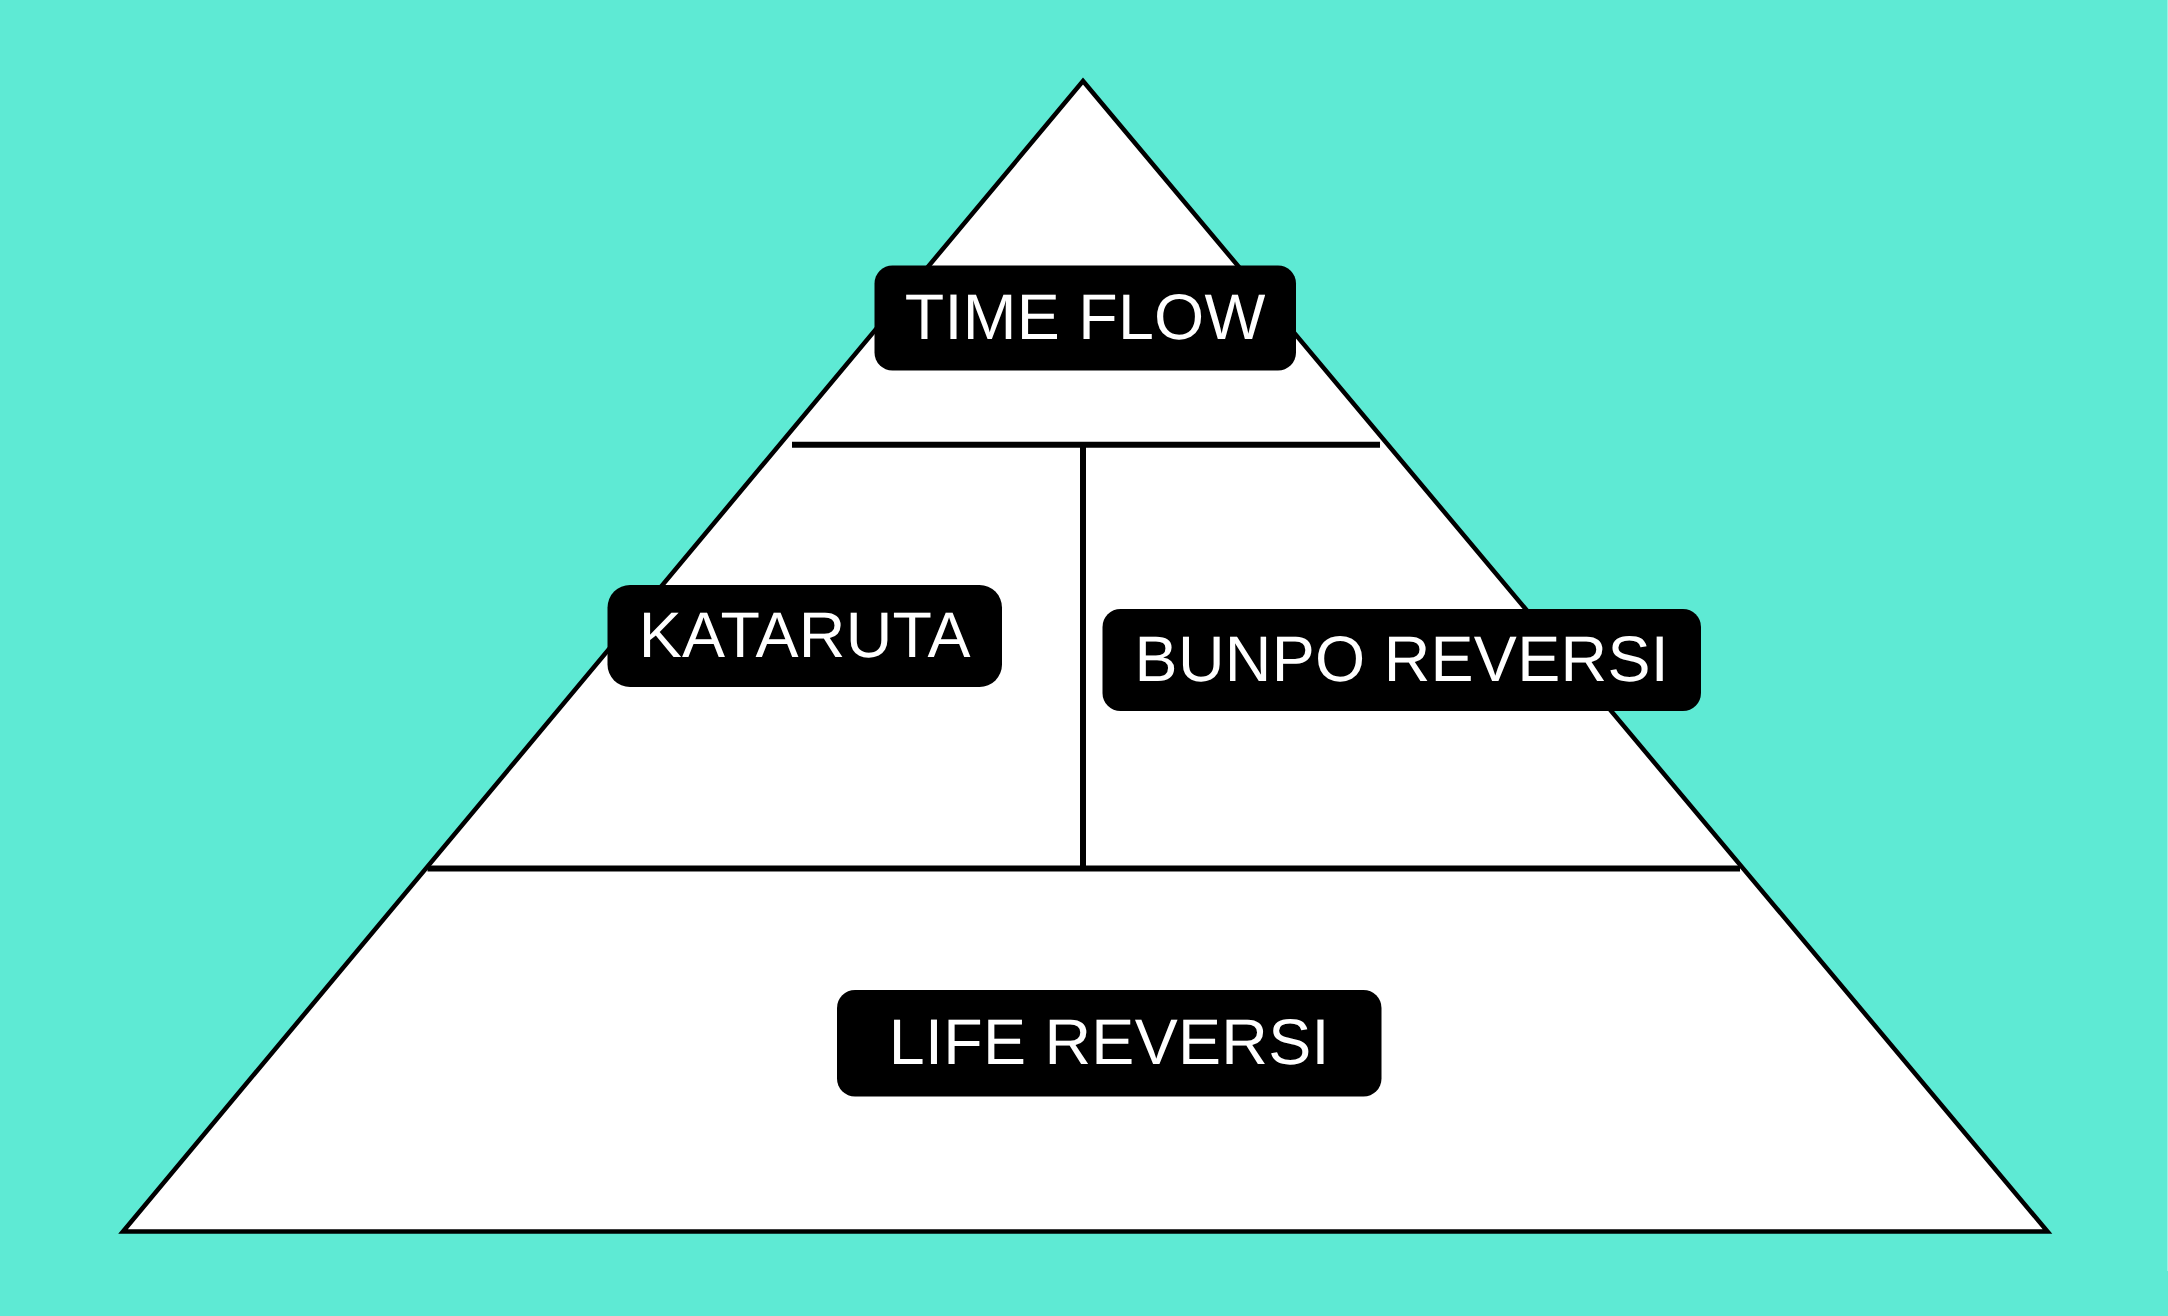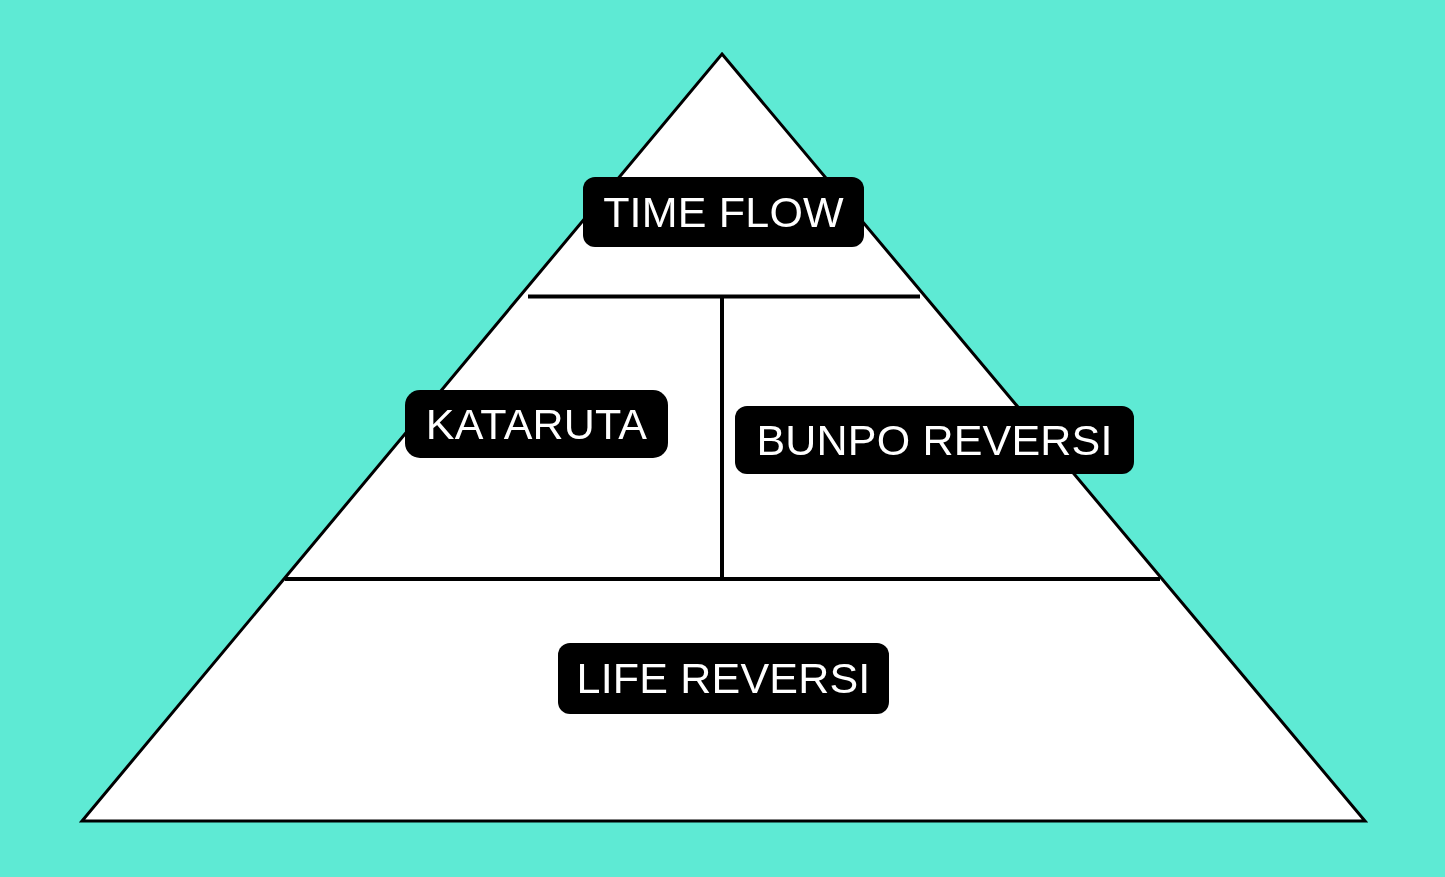--- a/index.html
+++ b/index.html
@@ -60,22 +60,22 @@
   #label-bunpo-reversi {
     left: 735px;
     top: 390px;
     width: 399px;
     height: 68px;
     font-size: 43px;
     margin-top: 16px;
   }
   #label-life-reversi {
     left: 558px;
-    top: 643px;
-    width: 331px;
+    top: 660px;
+    width: 363px;
     height: 71px;
     font-size: 43px;
   }
 </style>
 </head>
 <body>
 
 <div id="diagram-root">
 
   <svg id="pyramid-svg" viewBox="0 0 1445 877">

